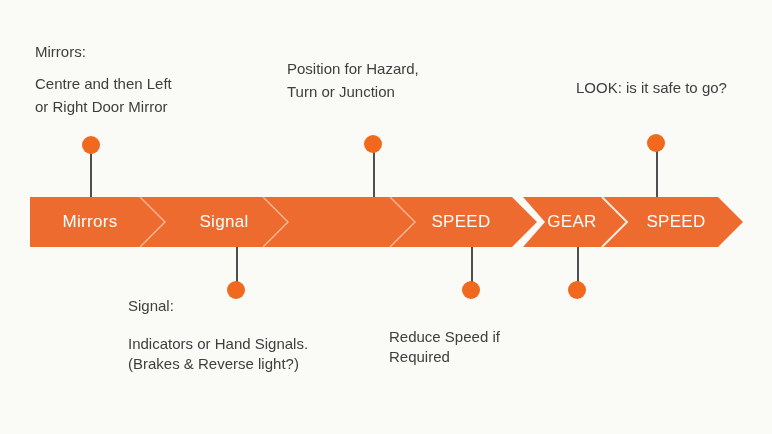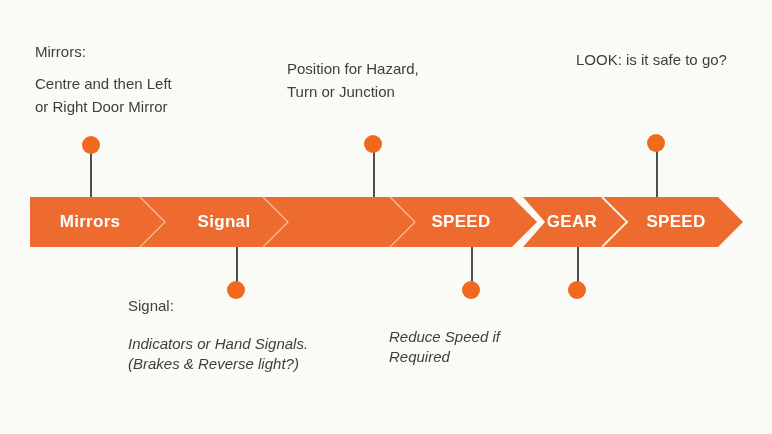--- a/index.html
+++ b/index.html
@@ -13,39 +13,39 @@
     overflow: hidden;
   }
   .bar-svg { position: absolute; left: 0; top: 0; width: 772px; height: 434px; }
   .seg-label {
     position: absolute;
     top: 197px;
     height: 50px;
     line-height: 50px;
     transform: translateX(-50%);
     color: #ffffff;
-    font-weight: bold;
+    font-weight: normal;
     font-size: 17px;
     letter-spacing: 0.3px;
     white-space: nowrap;
   }
   .stem { position: absolute; width: 1.5px; background: #4f4f4f; }
   .dot {
     position: absolute;
     width: 18px; height: 18px;
     border-radius: 50%;
     background: #f1681f;
   }
   .ann {
     position: absolute;
     font-size: 15px;
     line-height: 23px;
     white-space: pre-line;
   }
-  .ann.lh20 { line-height: 20px; font-style: italic; }
+  .ann.lh20 { line-height: 20px; }
 </style>
 </head>
 <body>
 
 <div class="canvas">
 
   <svg class="bar-svg" viewBox="0 0 772 434">
     <polygon points="30,197 512,197 537,222 512,247 30,247" fill="#ed6b2f"></polygon>
     <polygon points="523,197 718,197 743,222 718,247 523,247 545,222" fill="#ed6b2f"></polygon>
     <path d="M140,197 L165,222 L140,247" fill="none" stroke="#ffffff" stroke-opacity="0.55" stroke-width="1.3"></path>
@@ -72,21 +72,21 @@
   <div class="stem" style="left:577px; top:247px; height:43px"></div>
   <div class="dot" style="left:227px; top:281px"></div>
   <div class="dot" style="left:462px; top:281px"></div>
   <div class="dot" style="left:568px; top:281px"></div>
 
   <div class="ann" style="left:35px; top:40px">Mirrors:</div>
   <div class="ann" style="left:35px; top:72px">Centre and then Left
 or Right Door Mirror</div>
   <div class="ann" style="left:287px; top:57px">Position for Hazard,
 Turn or Junction</div>
-  <div class="ann" style="left:576px; top:48px">LOOK: is it safe to go?</div>
+  <div class="ann" style="left:576px; top:76px">LOOK: is it safe to go?</div>
 
   <div class="ann" style="left:128px; top:294px">Signal:</div>
   <div class="ann lh20" style="left:128px; top:334px">Indicators or Hand Signals.
 (Brakes &amp; Reverse light?)</div>
   <div class="ann lh20" style="left:389px; top:327px">Reduce Speed if
 Required</div>
 
 </div>
 
 </body></html>

